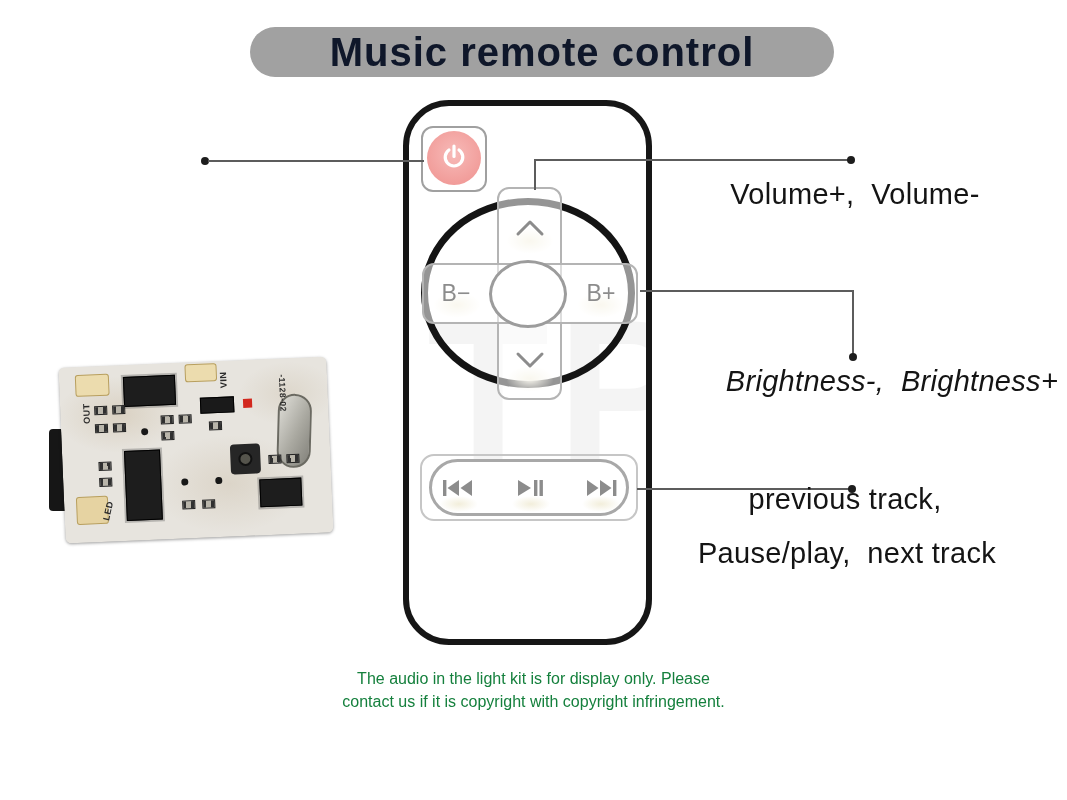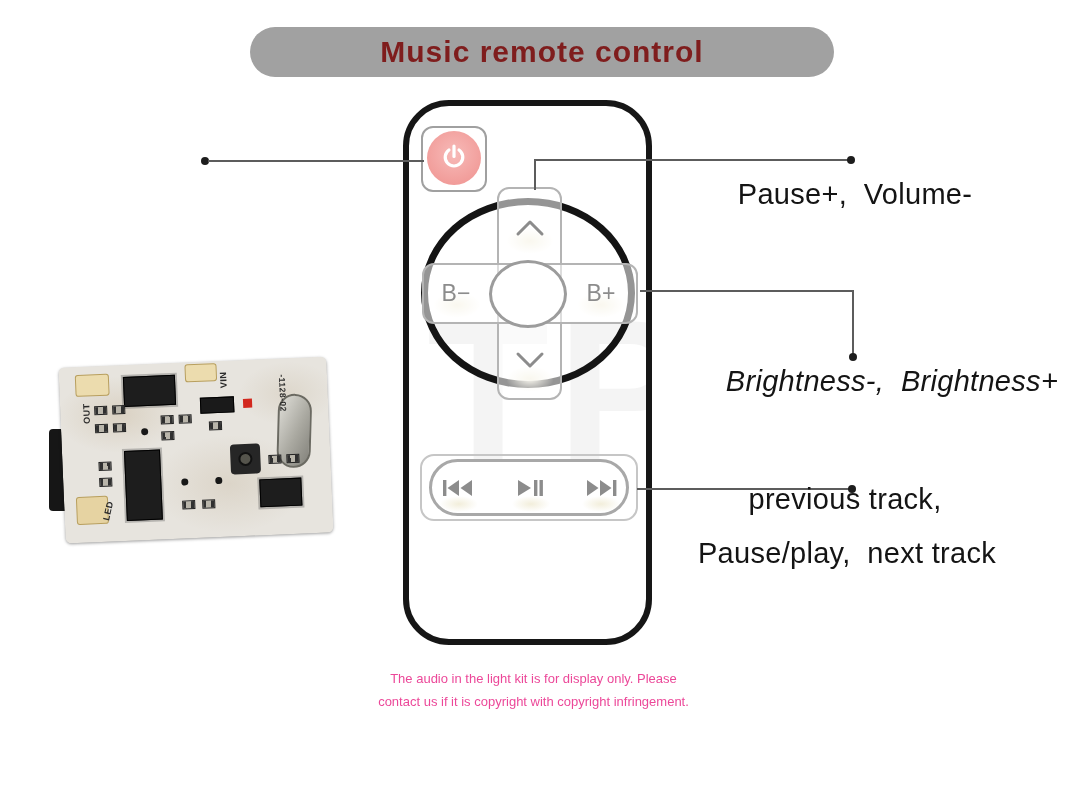--- a/index.html
+++ b/index.html
@@ -7,29 +7,29 @@
           font-family:"Liberation Sans", sans-serif;color:#161616;}
   .abs{position:absolute;box-sizing:border-box;}
   .center-text{display:flex;align-items:center;justify-content:center;text-align:center;}
   .callout-label{font-size:29px;letter-spacing:.3px;color:#141414;white-space:pre-wrap;text-align:center;}
   .line{background:#5c5c5c;}
   .dot{width:8px;height:8px;border-radius:50%;background:#1d1d1d;}
   .blob{background:radial-gradient(closest-side,#f2eedb,rgba(242,238,219,0));border-radius:50%;}
   .pcb-label{font-size:9px;font-weight:bold;color:#2a2a2a;letter-spacing:.5px;white-space:nowrap;}
   .pad{width:13px;height:9px;background:linear-gradient(90deg,#303030 28%,#b9b5aa 28% 72%,#303030 72%);border:1px solid #222;}
   .holedot{width:7px;height:7px;border-radius:50%;background:#181818;}
-  .notes{font-size:13px;color:#ec4899;line-height:23px;text-align:center;width:100%;}
+  .notes{font-size:16px;color:#15803d;line-height:23px;text-align:center;width:100%;}
 </style>
 </head>
 <body>
 
 <div id="canvas">
 
   <div class="abs center-text" style="left:250px;top:27px;width:584px;height:50px;border-radius:26px;background:#a1a1a1;">
-    <span style="color:#7f1d1d;font-size:30px;font-weight:bold;letter-spacing:1px;">Music remote control</span>
+    <span style="color:#0f172a;font-size:40px;font-weight:bold;letter-spacing:1px;">Music remote control</span>
   </div>
 
   <div class="abs" style="left:403px;top:100px;width:249px;height:545px;background:#fff;border:6px solid #161616;border-radius:46px;overflow:hidden;">
     <span class="abs" style="left:18px;top:170px;font-size:200px;font-weight:bold;color:rgba(40,40,40,0.05);letter-spacing:8px;">TP</span>
   </div>
 
   <div class="abs" style="left:421px;top:126px;width:66px;height:66px;background:#fff;border:2px solid #a0a0a0;border-radius:12px;"></div>
   <div class="abs center-text" style="left:427px;top:131px;width:54px;height:54px;border-radius:50%;background:radial-gradient(circle at 50% 42%,#f7bab8,#ef918e);">
     <span style="display:flex;">
       <svg width="32" height="32" viewBox="0 0 40 40">
@@ -87,21 +87,21 @@
     </svg>
   </span>
 
 
   <div class="abs dot" style="left:201px;top:157px;"></div>
   <div class="abs line" style="left:208px;top:160px;width:216px;height:2px;"></div>
 
   <div class="abs line" style="left:534px;top:159px;width:2px;height:31px;"></div>
   <div class="abs line" style="left:534px;top:159px;width:316px;height:2px;"></div>
   <div class="abs dot" style="left:847px;top:156px;"></div>
-  <div class="abs callout-label" style="left:660px;top:178px;width:390px;">Pause+,  Volume-</div>
+  <div class="abs callout-label" style="left:660px;top:178px;width:390px;">Volume+,  Volume-</div>
 
   <div class="abs line" style="left:640px;top:290px;width:214px;height:2px;"></div>
   <div class="abs line" style="left:852px;top:290px;width:2px;height:64px;"></div>
   <div class="abs dot" style="left:849px;top:353px;"></div>
   <div class="abs callout-label" style="left:680px;top:365px;width:424px;font-style:italic;">Brightness-,  Brightness+</div>
 
   <div class="abs line" style="left:637px;top:488px;width:214px;height:2px;"></div>
   <div class="abs dot" style="left:848px;top:485px;"></div>
   <div class="abs callout-label" style="left:655px;top:483px;width:380px;">previous track,</div>
   <div class="abs callout-label" style="left:635px;top:537px;width:424px;">Pause/play,  next track</div>

